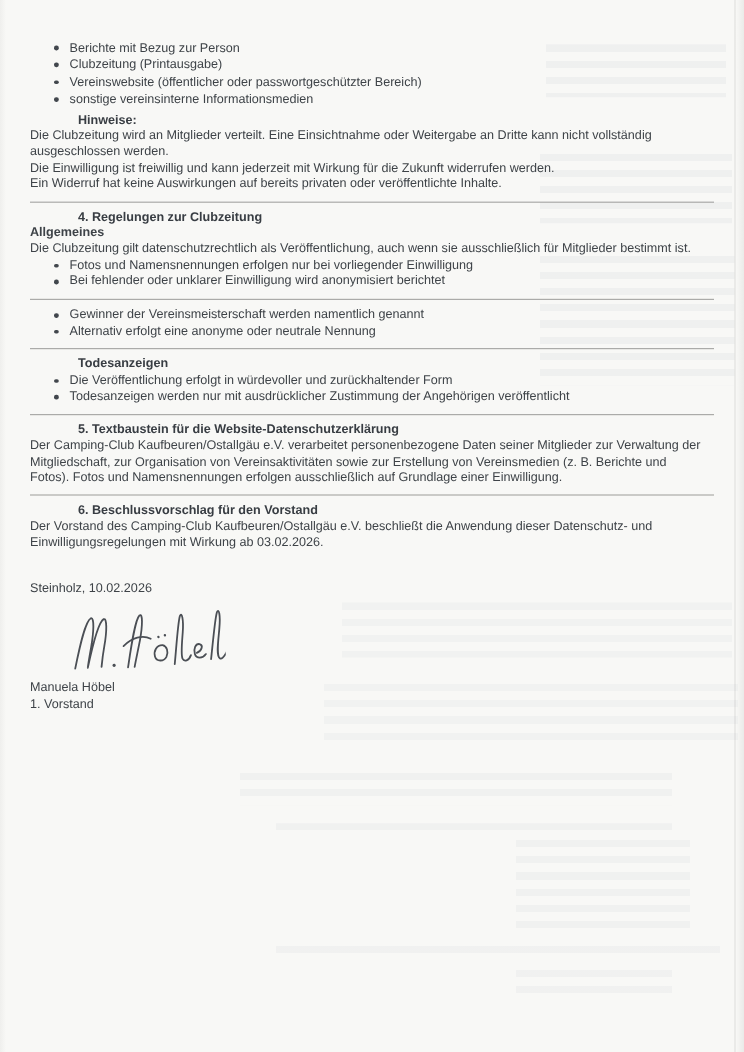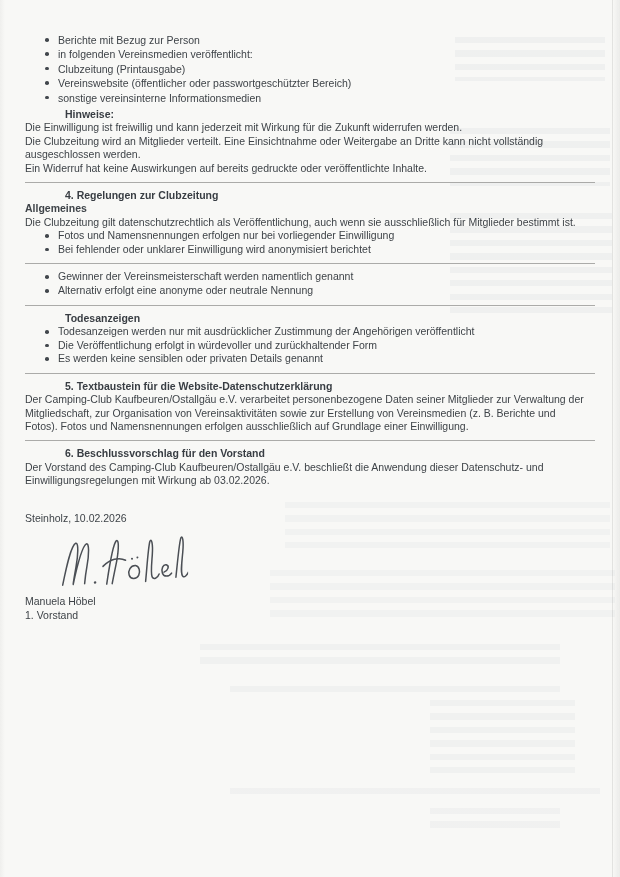--- a/index.html
+++ b/index.html
@@ -53,32 +53,31 @@
 </style>
 </head>
 <body>
 
 <div class="page">
 
   <div class="content">
 
     <ul class="lead">
       <li>Berichte mit Bezug zur Person</li>
-      <li>in folgenden Vereinsmedien veröffentlicht:</li>
       <li>Clubzeitung (Printausgabe)</li>
       <li>Vereinswebsite (öffentlicher oder passwortgeschützter Bereich)</li>
       <li>sonstige vereinsinterne Informationsmedien</li>
     </ul>
 
     <div class="gap-sm"></div>
 
     <p class="heading">Hinweise:</p>
+    <p>Die Clubzeitung wird an Mitglieder verteilt. Eine Einsichtnahme oder Weitergabe an Dritte kann nicht vollständig ausgeschlossen werden.</p>
     <p>Die Einwilligung ist freiwillig und kann jederzeit mit Wirkung für die Zukunft widerrufen werden.</p>
-    <p>Die Clubzeitung wird an Mitglieder verteilt. Eine Einsichtnahme oder Weitergabe an Dritte kann nicht vollständig ausgeschlossen werden.</p>
-    <p>Ein Widerruf hat keine Auswirkungen auf bereits gedruckte oder veröffentlichte Inhalte.</p>
+    <p>Ein Widerruf hat keine Auswirkungen auf bereits privaten oder veröffentlichte Inhalte.</p>
 
     <hr class="rule">
 
     <p class="heading">4. Regelungen zur Clubzeitung</p>
     <p class="subheading">Allgemeines</p>
     <p>Die Clubzeitung gilt datenschutzrechtlich als Veröffentlichung, auch wenn sie ausschließlich für Mitglieder bestimmt ist.</p>
     <ul class="tight">
       <li>Fotos und Namensnennungen erfolgen nur bei vorliegender Einwilligung</li>
       <li>Bei fehlender oder unklarer Einwilligung wird anonymisiert berichtet</li>
     </ul>
@@ -87,23 +86,22 @@
 
     <ul class="tight">
       <li>Gewinner der Vereinsmeisterschaft werden namentlich genannt</li>
       <li>Alternativ erfolgt eine anonyme oder neutrale Nennung</li>
     </ul>
 
     <hr class="rule">
 
     <p class="heading">Todesanzeigen</p>
     <ul class="tight">
+      <li>Die Veröffentlichung erfolgt in würdevoller und zurückhaltender Form</li>
       <li>Todesanzeigen werden nur mit ausdrücklicher Zustimmung der Angehörigen veröffentlicht</li>
-      <li>Die Veröffentlichung erfolgt in würdevoller und zurückhaltender Form</li>
-      <li>Es werden keine sensiblen oder privaten Details genannt</li>
     </ul>
 
     <hr class="rule">
 
     <p class="heading">5. Textbaustein für die Website-Datenschutzerklärung</p>
     <p>Der Camping-Club Kaufbeuren/Ostallgäu e.V. verarbeitet personenbezogene Daten seiner Mitglieder zur Verwaltung der Mitgliedschaft, zur Organisation von Vereinsaktivitäten sowie zur Erstellung von Vereinsmedien (z. B. Berichte und Fotos). Fotos und Namensnennungen erfolgen ausschließlich auf Grundlage einer Einwilligung.</p>
 
     <hr class="rule">
 
     <p class="heading">6. Beschlussvorschlag für den Vorstand</p>

